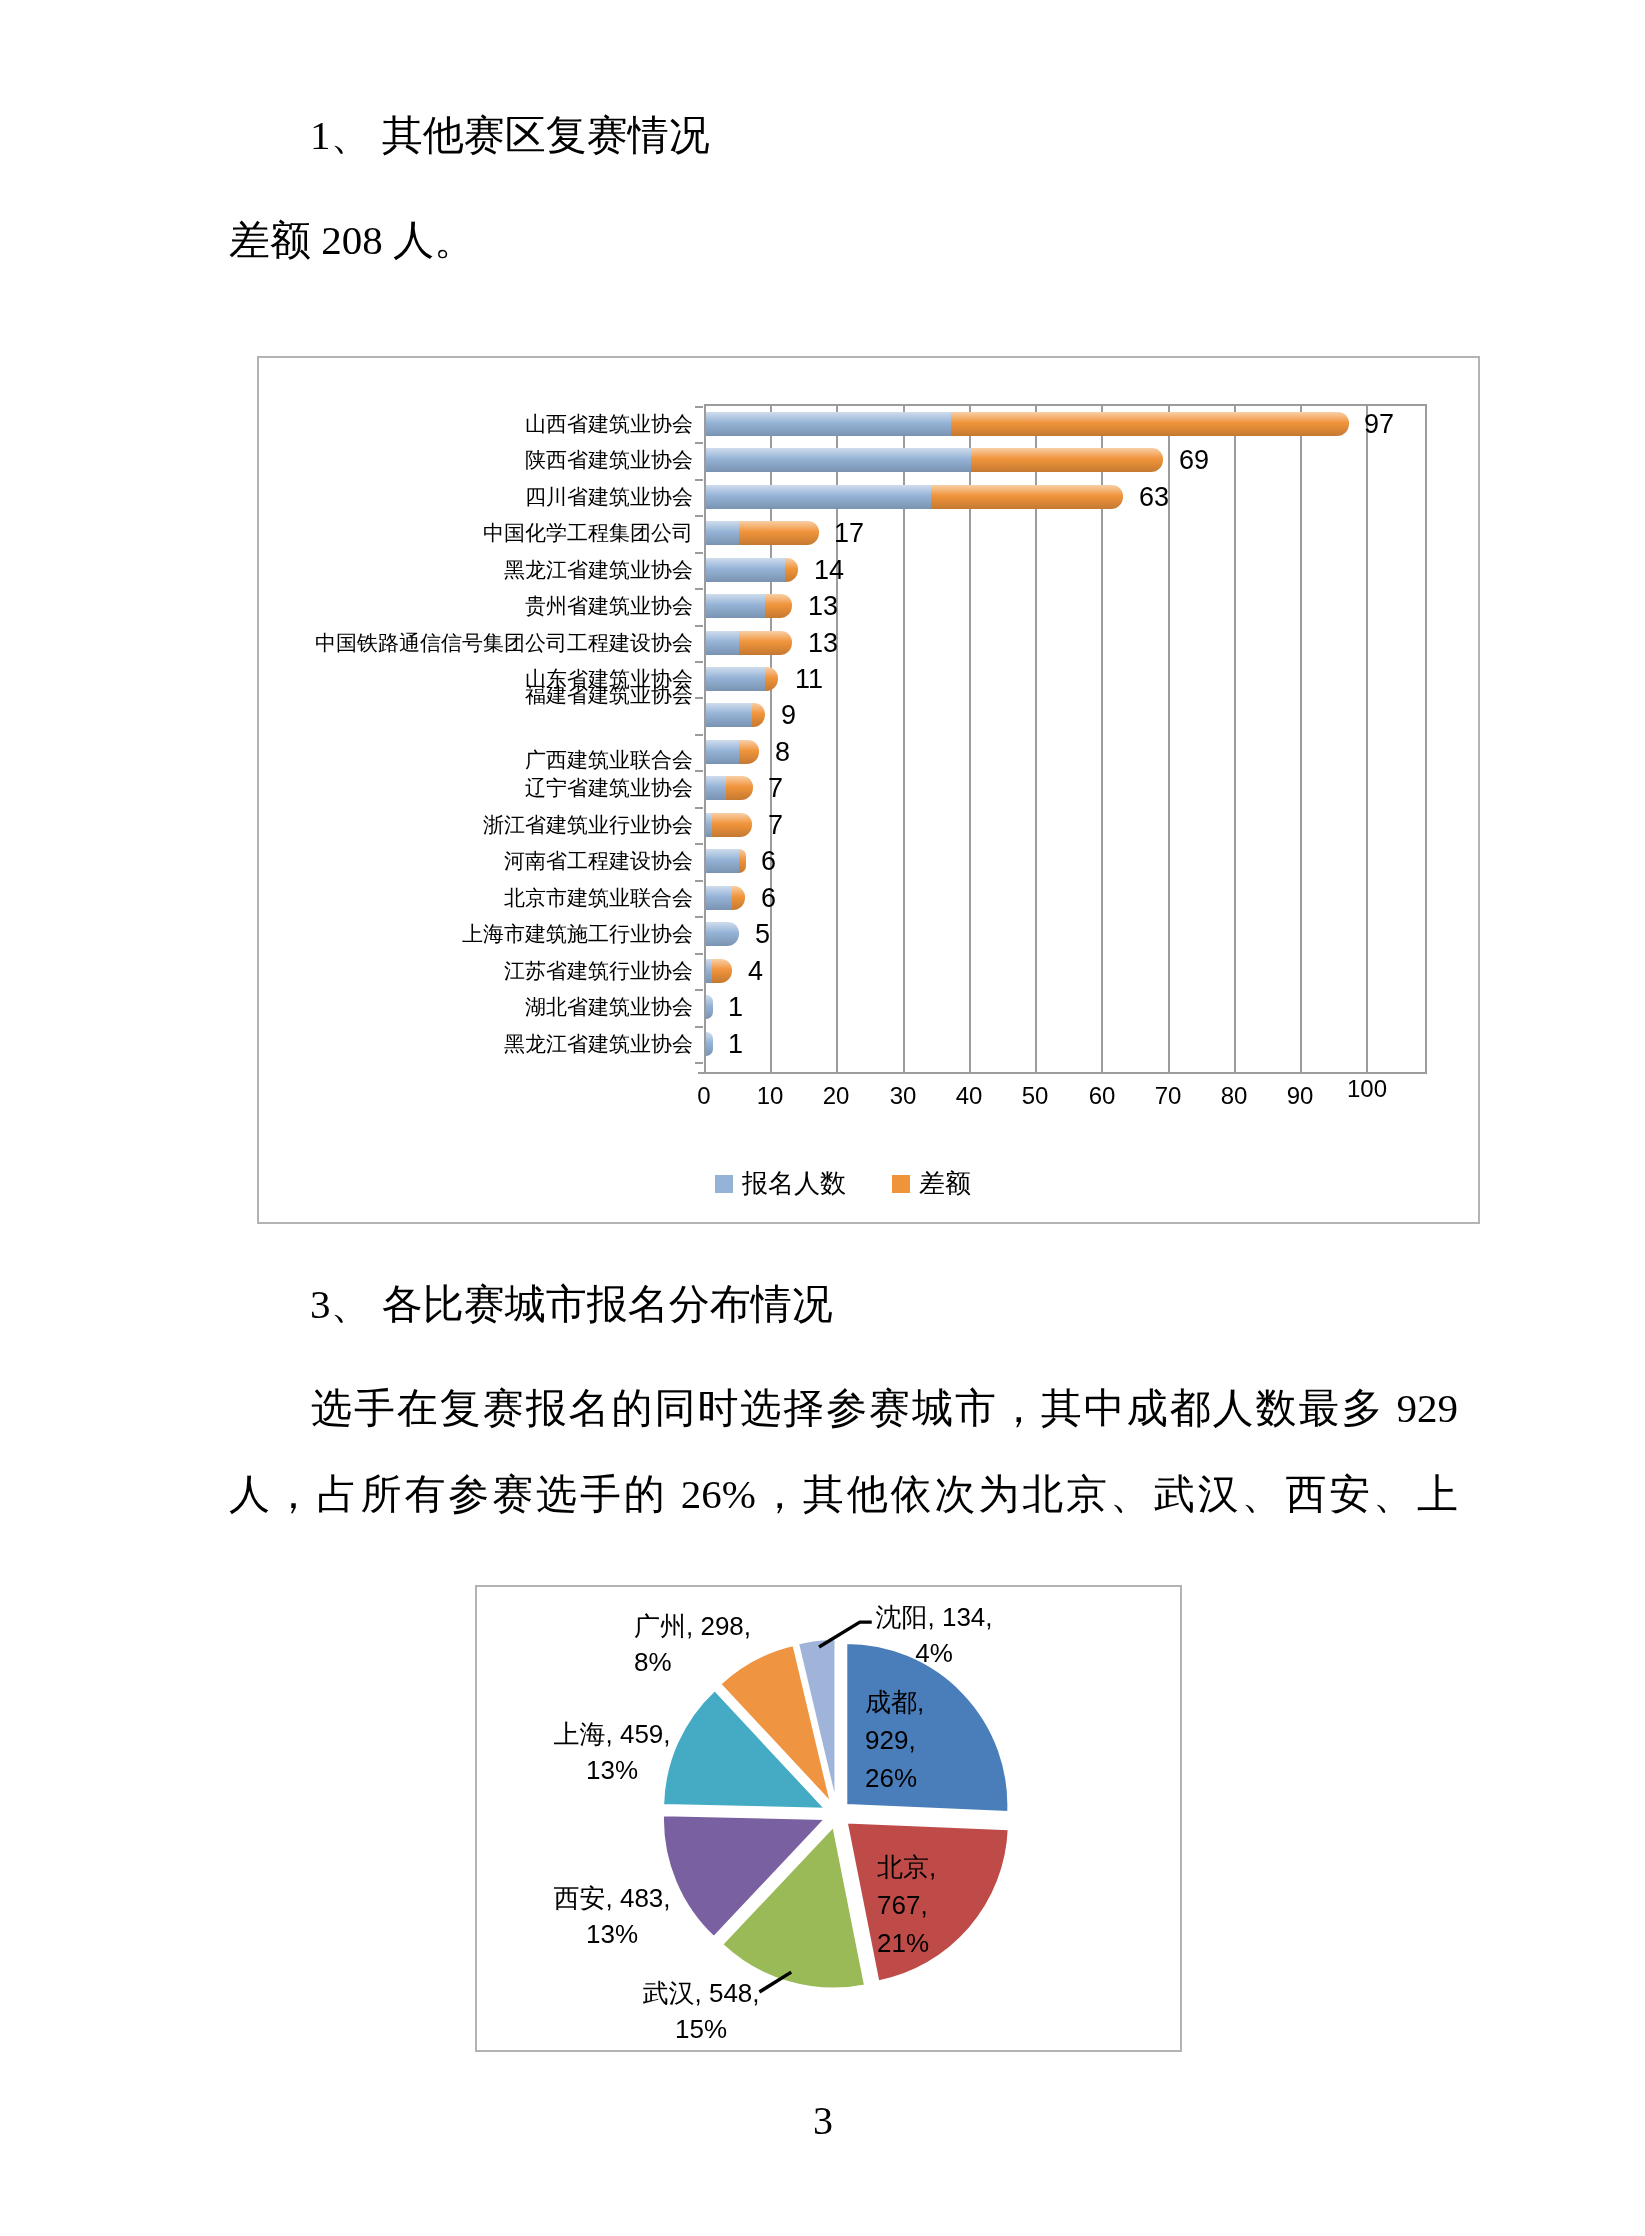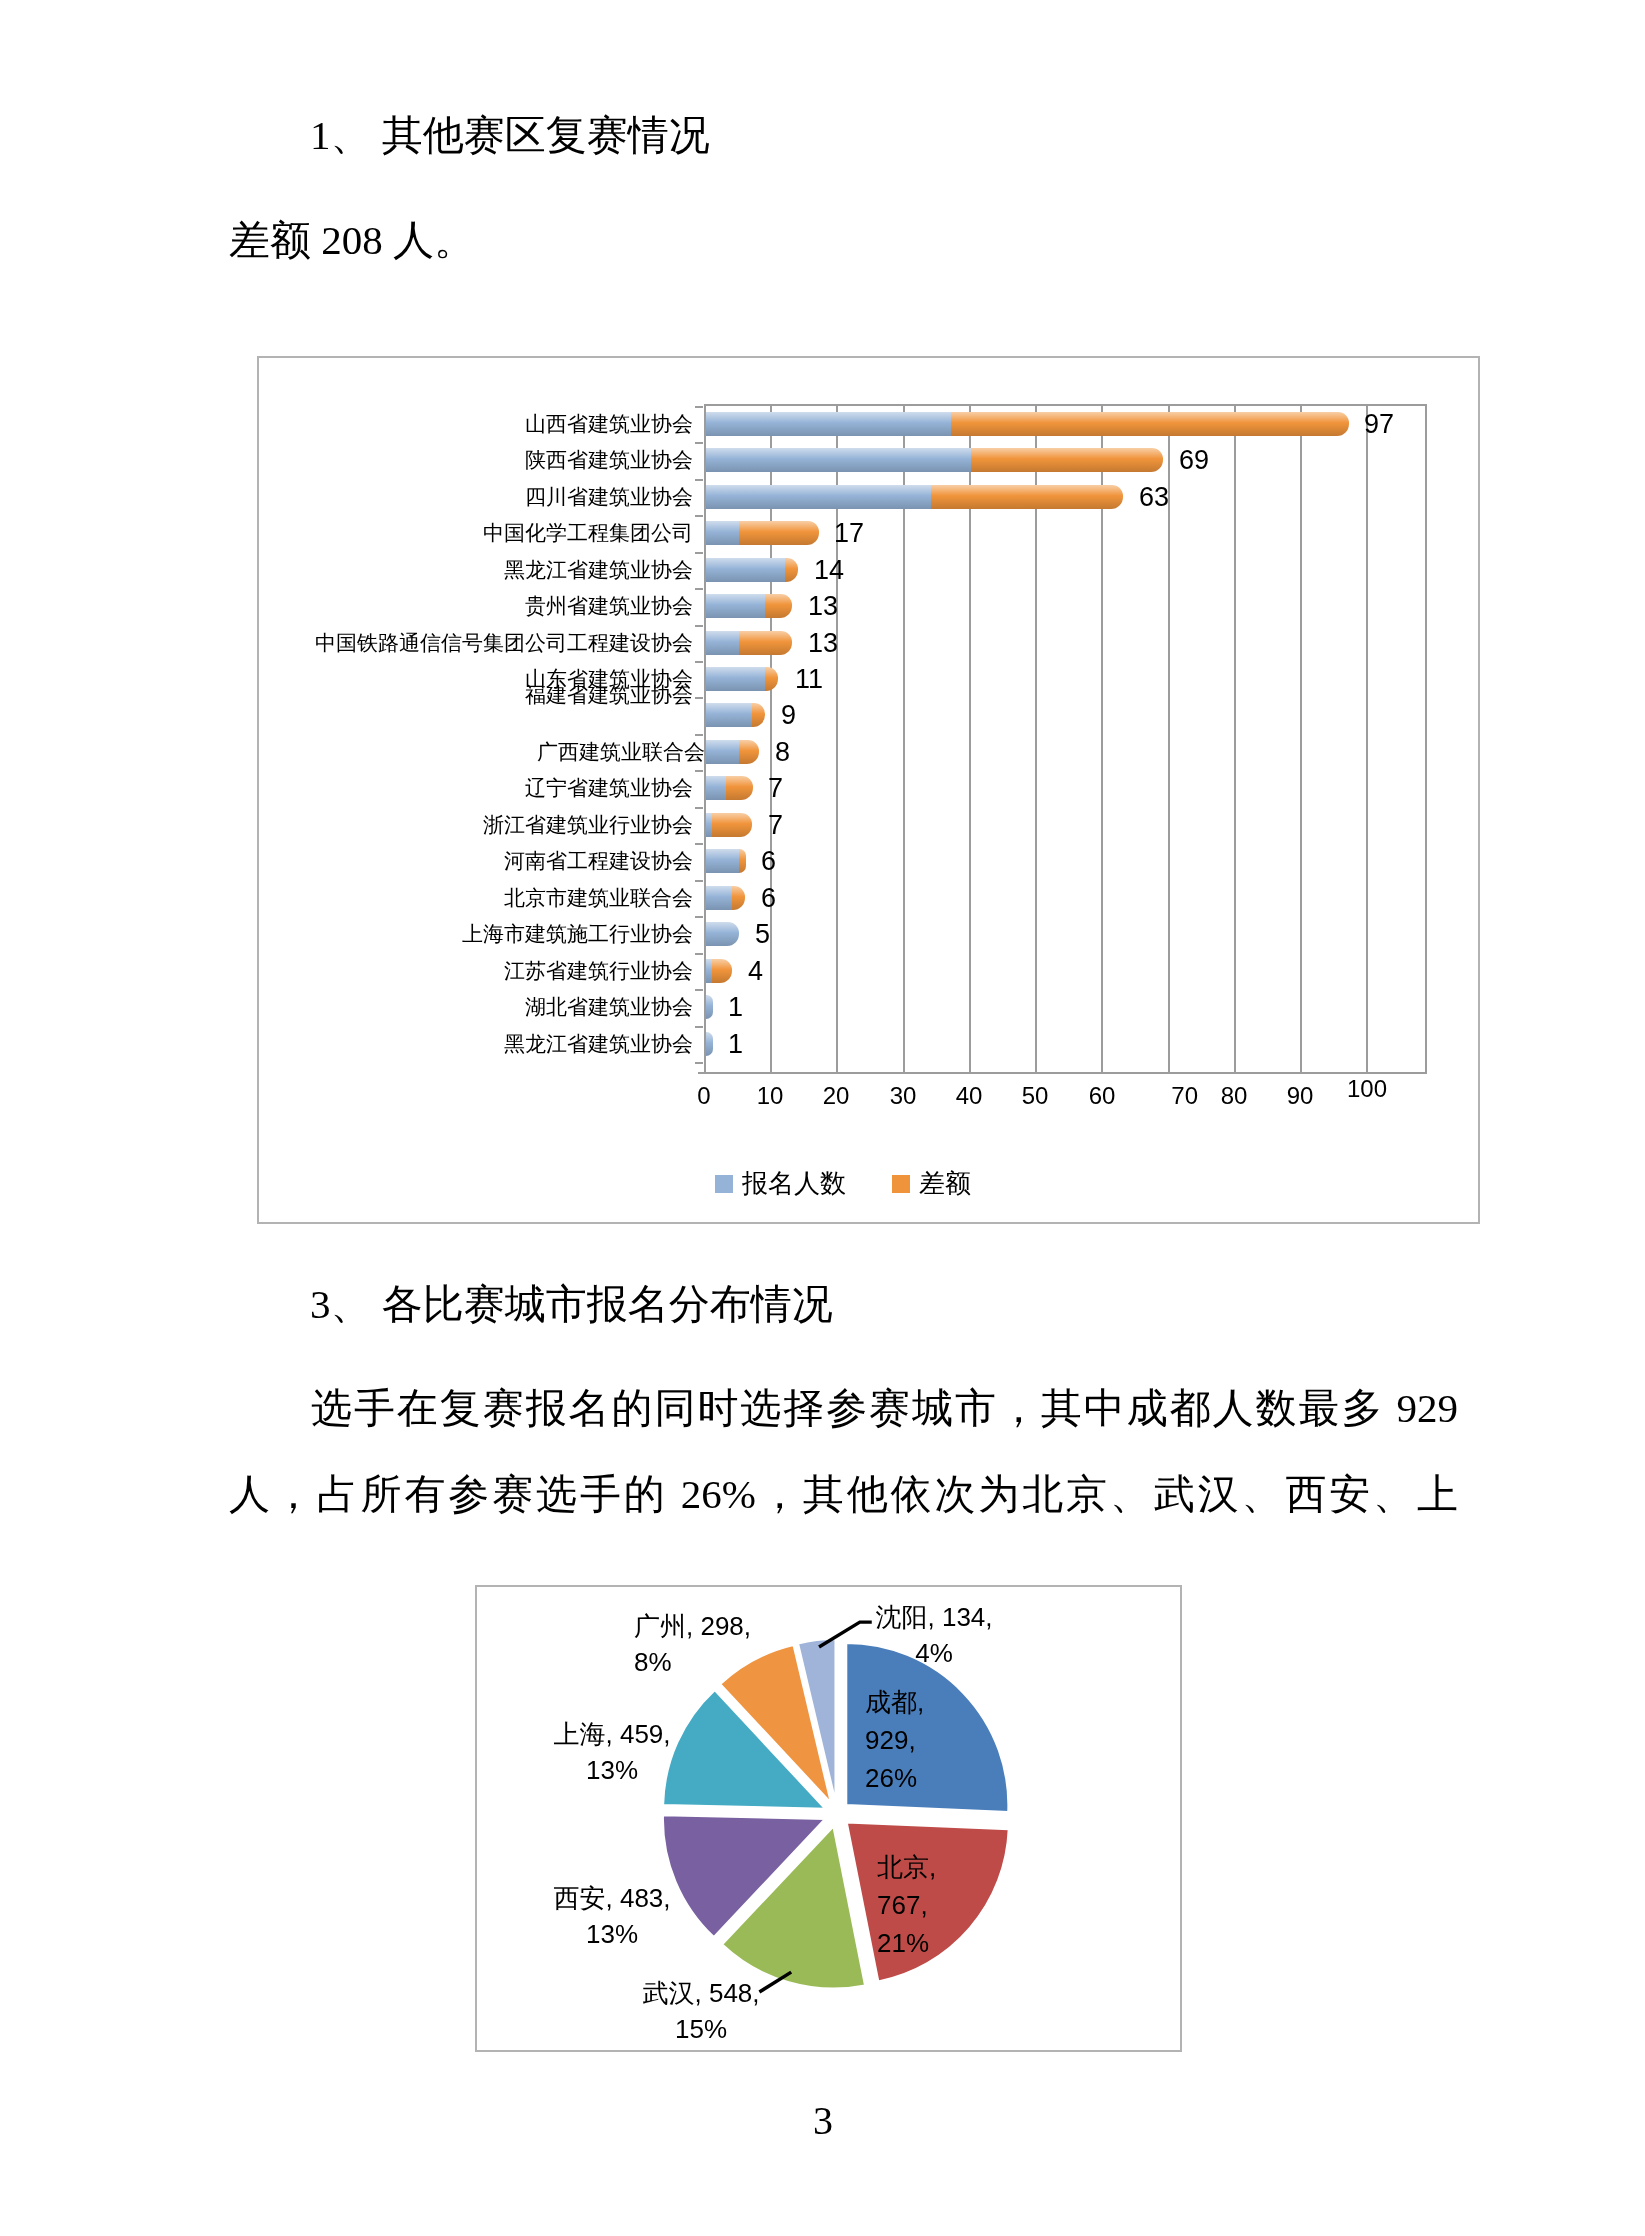--- a/index.html
+++ b/index.html
@@ -52,21 +52,21 @@
       <div class="tick-label" style="left: 547px; top: 724px;">20</div>
       <div class="gridline" style="left: 644px; top: 46px; height: 669px;"></div>
       <div class="tick-label" style="left: 614px; top: 724px;">30</div>
       <div class="gridline" style="left: 710px; top: 46px; height: 669px;"></div>
       <div class="tick-label" style="left: 680px; top: 724px;">40</div>
       <div class="gridline" style="left: 776px; top: 46px; height: 669px;"></div>
       <div class="tick-label" style="left: 746px; top: 724px;">50</div>
       <div class="gridline" style="left: 842px; top: 46px; height: 669px;"></div>
       <div class="tick-label" style="left: 813px; top: 724px;">60</div>
       <div class="gridline" style="left: 909px; top: 46px; height: 669px;"></div>
-      <div class="tick-label" style="left: 879px; top: 724px; text-align: right;">70</div>
+      <div class="tick-label" style="left: 879px; top: 724px;">70</div>
       <div class="gridline" style="left: 975px; top: 46px; height: 669px;"></div>
       <div class="tick-label" style="left: 945px; top: 724px;">80</div>
       <div class="gridline" style="left: 1041px; top: 46px; height: 669px;"></div>
       <div class="tick-label" style="left: 1011px; top: 724px;">90</div>
       <div class="gridline" style="left: 1107px; top: 46px; height: 669px;"></div>
       <div class="tick-label" style="left: 1078px; top: 717px;">100</div>
       <div class="plot-edge" style="left: 445px; top: 46px; width: 721px; height: 2px;"></div>
       <div class="plot-edge" style="left: 1166px; top: 46px; width: 2px; height: 669px;"></div>
       <div class="plot-edge" style="left: 439px; top: 714px; width: 729px; height: 2px;"></div>
       <div class="axis-tick" style="left: 436px; top: 48px;"></div>
@@ -117,21 +117,21 @@
       <div class="seg cap" style="left: 480px; top: 273px; width: 53px; background-color: rgb(240, 148, 59);"></div>
       <div class="val-label" style="left: 549px; top: 269px;">13</div>
       <div class="cat-label" style="top: 307px;">山东省建筑业协会</div>
       <div class="seg" style="left: 447px; top: 309px; width: 60px; background-color: rgb(149, 179, 215);"></div>
       <div class="seg cap" style="left: 506px; top: 309px; width: 13.2px; background-color: rgb(240, 148, 59);"></div>
       <div class="val-label" style="left: 536px; top: 305px;">11</div>
       <div class="cat-label" style="top: 323px;">福建省建筑业协会</div>
       <div class="seg" style="left: 447px; top: 345px; width: 46px; background-color: rgb(149, 179, 215);"></div>
       <div class="seg cap" style="left: 493px; top: 345px; width: 13.2px; background-color: rgb(240, 148, 59);"></div>
       <div class="val-label" style="left: 522px; top: 341px;">9</div>
-      <div class="cat-label" style="top: 380px; margin-left: 12px;">广西建筑业联合会</div>
+      <div class="cat-label" style="top: 388px;">广西建筑业联合会</div>
       <div class="seg" style="left: 447px; top: 382px; width: 33px; background-color: rgb(149, 179, 215);"></div>
       <div class="seg cap" style="left: 480px; top: 382px; width: 20px; background-color: rgb(240, 148, 59);"></div>
       <div class="val-label" style="left: 516px; top: 378px;">8</div>
       <div class="cat-label" style="top: 416px;">辽宁省建筑业协会</div>
       <div class="seg" style="left: 447px; top: 418px; width: 20px; background-color: rgb(149, 179, 215);"></div>
       <div class="seg cap" style="left: 467px; top: 418px; width: 26.5px; background-color: rgb(240, 148, 59);"></div>
       <div class="val-label" style="left: 509px; top: 414px;">7</div>
       <div class="cat-label" style="top: 453px;">浙江省建筑业行业协会</div>
       <div class="seg" style="left: 447px; top: 455px; width: 6.7px; background-color: rgb(149, 179, 215);"></div>
       <div class="seg cap" style="left: 453px; top: 455px; width: 40px; background-color: rgb(240, 148, 59);"></div>

